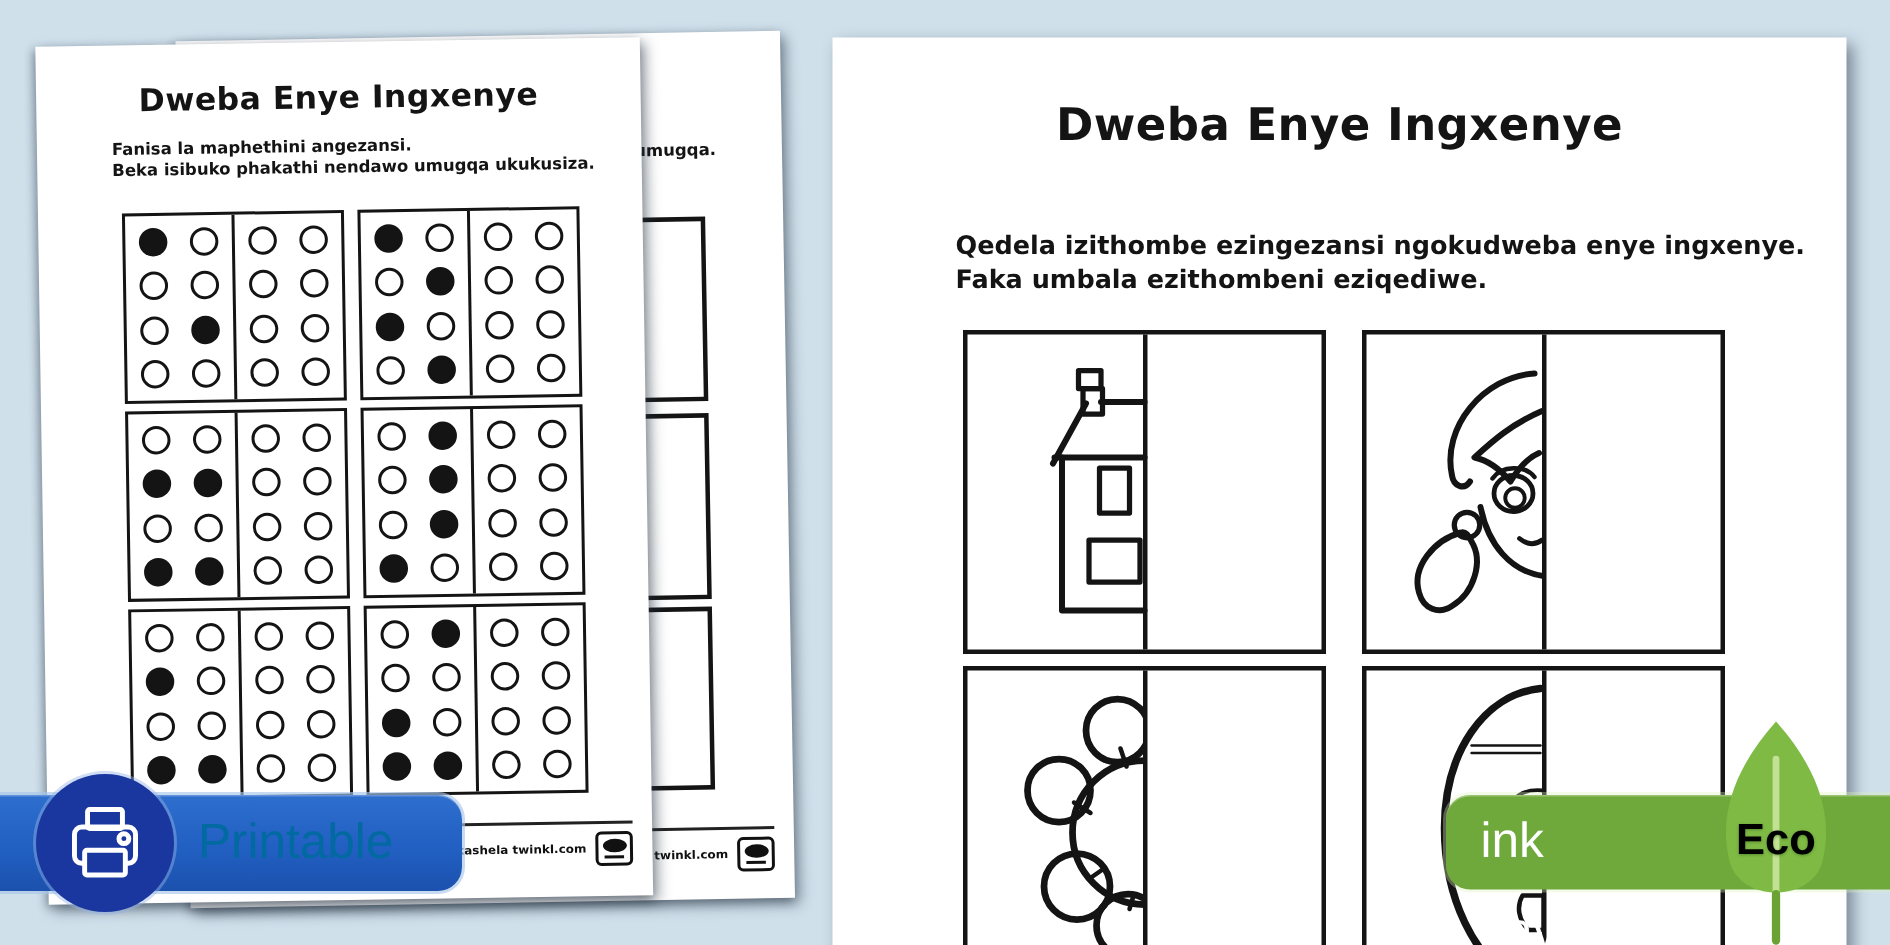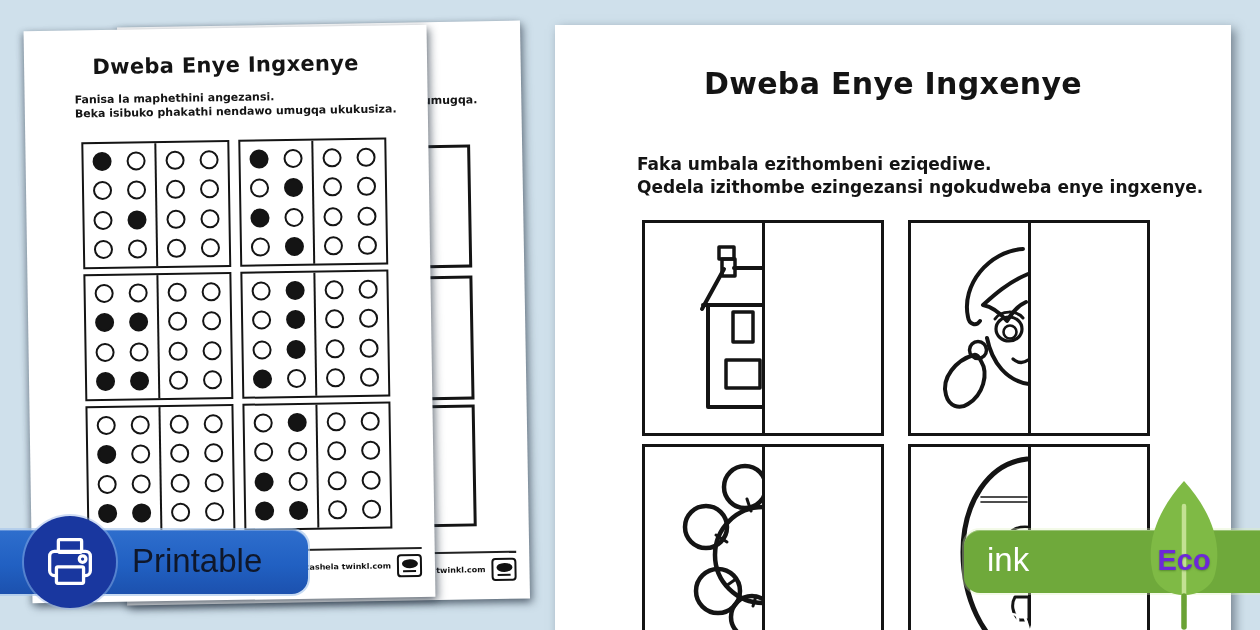--- a/index.html
+++ b/index.html
@@ -54,35 +54,35 @@
   #box-flower{left:87px;top:419px;}
   #box-toy{left:353px;top:419px;}
 
   
   #printable-badge{position:absolute;left:0;top:530px;z-index:5;}
   .print-bar{position:absolute;left:0;top:0;width:308px;height:64px;
              background:linear-gradient(180deg,#2e6ecd 0%,#2160c2 55%,#1c51ae 100%);
              border-radius:0 16px 16px 0;
              box-shadow:0 0 0 2px rgba(168,198,235,0.65), inset 0 1px 0 rgba(255,255,255,0.25);}
   .print-label{position:absolute;left:132px;top:0;height:64px;line-height:62px;
-               font-family:"Liberation Sans",sans-serif;font-size:33px;color:#0f172a;}
+               font-family:"Liberation Sans",sans-serif;font-size:33px;color:#0369a1;}
   .print-circle{position:absolute;left:24px;top:-14px;width:92px;height:92px;border-radius:50%;
                 background:#19379f;box-shadow:0 0 0 2px rgba(150,180,230,0.45);
                 display:flex;align-items:center;justify-content:center;}
 
   
   #ink-badge{position:absolute;left:964px;top:530px;z-index:5;}
   .ink-bar{position:absolute;left:0;top:0;width:296px;height:63px;background:#6fa93b;
            border-radius:16px 0 0 16px;
            box-shadow:0 0 0 2px rgba(220,240,190,0.35), inset 0 1px 0 rgba(255,255,255,0.3);}
   .ink-label{position:absolute;left:23px;top:0;height:64px;line-height:60px;
              font-family:"Liberation Sans",sans-serif;font-size:33px;color:#fff;}
   #leaf-wrap{position:absolute;left:1140px;top:478px;width:88px;height:152px;z-index:6;}
   .eco-label{position:absolute;left:1144px;top:544px;width:80px;text-align:center;z-index:7;
-             font-family:"Liberation Sans",sans-serif;font-size:29px;font-weight:bold;color:#6d28d9;
+             font-family:"Liberation Sans",sans-serif;font-size:29px;font-weight:bold;color:#000000;
              text-shadow:0 1px 2px rgba(60,110,30,0.6);}
 
   .draw{stroke:#141414;fill:none;stroke-linecap:round;stroke-linejoin:round;}
 </style>
 </head>
 <body>
 
 <div class="canvas">
 
   <div class="sheet" id="back-page">
@@ -250,22 +250,22 @@
           <span class="logo-blob"></span>
             <span class="logo-bar"></span>
         </span>
       </div>
     </div>
   </div>
 
   <div class="sheet" id="right-page">
     <div class="ws-title">Dweba Enye Ingxenye</div>
     <div id="right-instructions">
+      <div>Qedela izithombe ezingezansi ngokudweba enye ingxenye.</div>
       <div>Faka umbala ezithombeni eziqediwe.</div>
-      <div>Qedela izithombe ezingezansi ngokudweba enye ingxenye.</div>
     </div>
 
     <div class="mirror-box" id="box-house">
       <svg width="236" height="210" viewBox="0 0 236 210">
         <g class="draw" stroke-width="4">
           <path d="M 57 86 L 79 46"></path>
           <path d="M 89 45 L 118 45"></path>
           <path d="M 58 82 L 118 82"></path>
           <path d="M 63 82 L 63 184 L 118 184"></path>
           <rect x="77" y="36" width="13" height="17" stroke-width="3.5"></rect>

